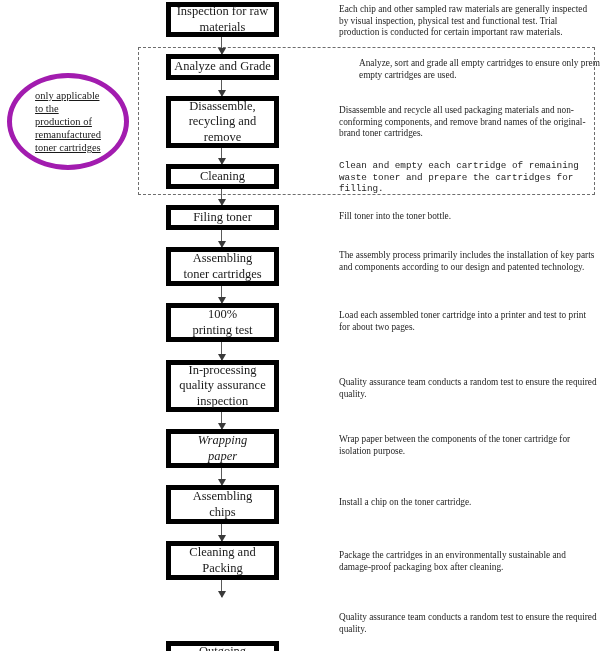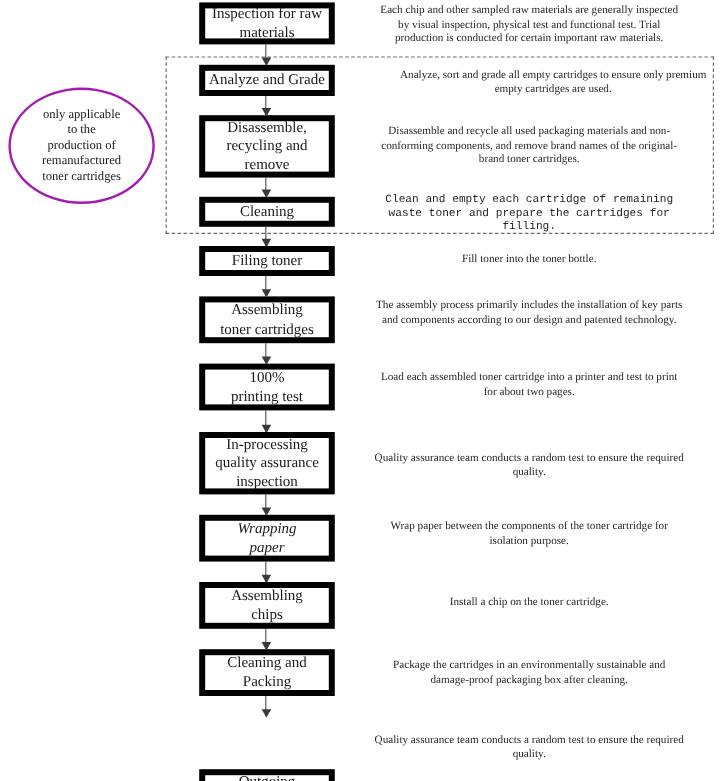--- a/index.html
+++ b/index.html
@@ -31,27 +31,27 @@
     background: transparent;
   }
 
   
   .ellipse-note {
     position: absolute;
     left: 7px;
     top: 73px;
     width: 122px;
     height: 97px;
-    border: 2px solid #a21caf;
+    border: 5px solid #a21caf;
     border-radius: 50%;
     box-sizing: border-box;
     display: flex;
     align-items: center;
     justify-content: center;
-    text-align: center;
+    text-decoration: underline;
   }
   .ellipse-note .note-text {
     font-size: 10.5px;
     line-height: 13px;
     padding: 0 6px;
   }
   .ellipse-note .note-text span { display: block; }
 
   
   .step-box {
@@ -87,26 +87,26 @@
     width: 0;
     height: 0;
     border-left: 4px solid transparent;
     border-right: 4px solid transparent;
     border-top: 7px solid #3a3a3a;
   }
 
   
   .desc {
     position: absolute;
-    left: 312px;
+    left: 339px;
     width: 258px;
     font-size: 9.3px;
     line-height: 11.6px;
     color: #1f1f1f;
-    text-align: center;
+    text-align: left;
   }
 </style>
 </head>
 <body>
 
 <div id="canvas">
 
   <div class="dashed-region"></div>
 
   <div class="ellipse-note">

